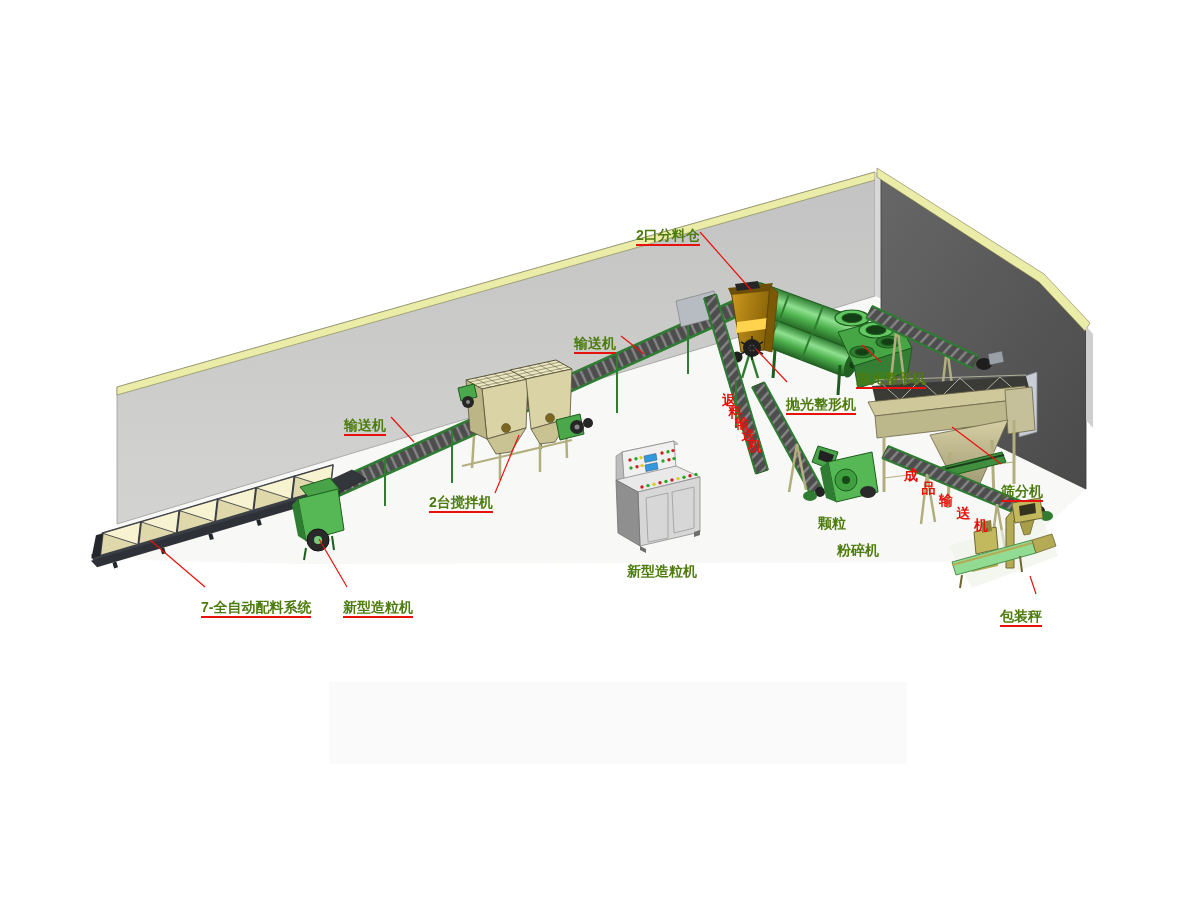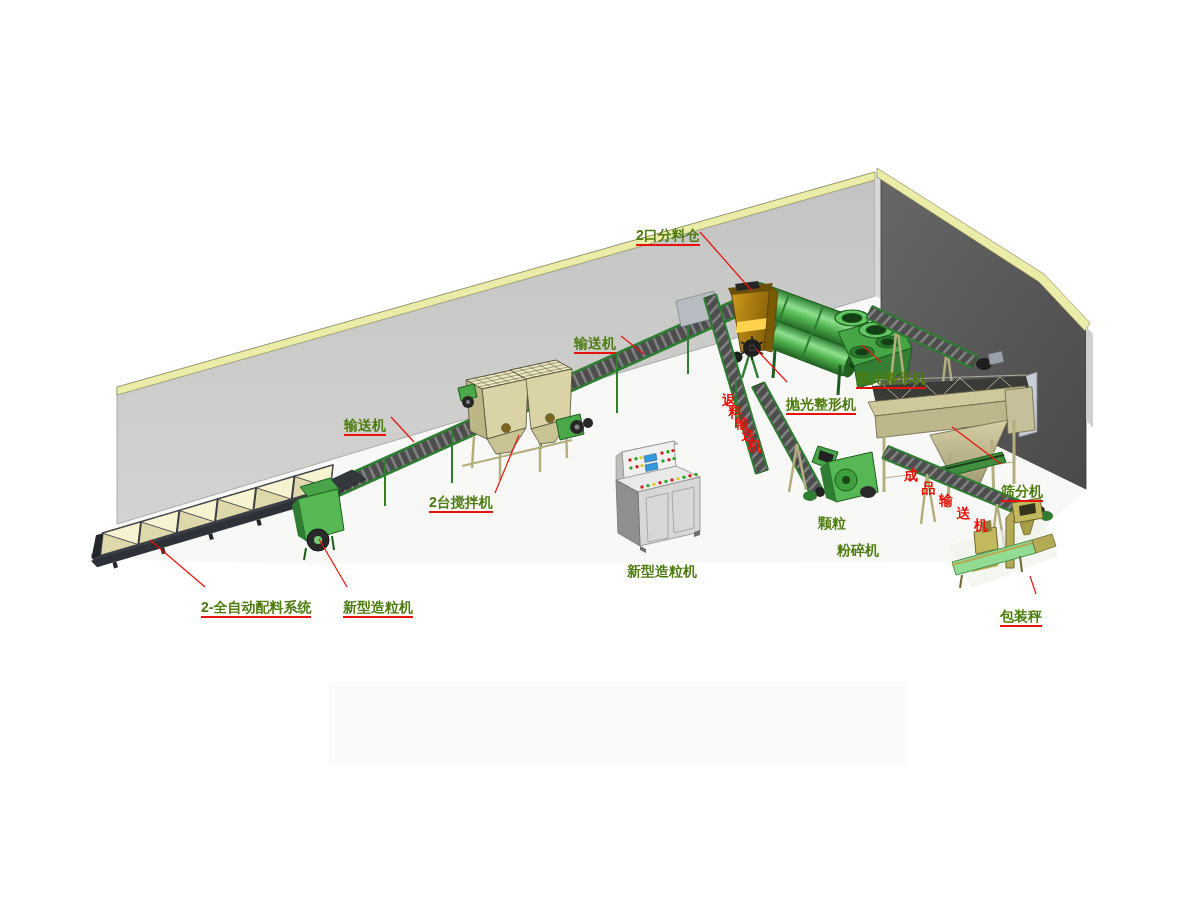--- a/index.html
+++ b/index.html
@@ -349,21 +349,21 @@
 </svg>
 
 <div class="lbl u" style="left:636px;top:211px">2口分料仓</div>
 <div class="lbl u" style="left:574px;top:319px">输送机</div>
 <div class="lbl u" style="left:344px;top:401px">输送机</div>
 <div class="lbl u" style="left:429px;top:478px">2台搅拌机</div>
 <div class="lbl u" style="left:786px;top:380px">抛光整形机</div>
 <div class="lbl u" style="left:856px;top:354px">抛光整形机</div>
 <div class="lbl u" style="left:1001px;top:467px">筛分机</div>
 <div class="lbl" style="left:627px;top:547px">新型造粒机</div>
-<div class="lbl u" style="left:201px;top:583px">2-全自动配料系统</div>
+<div class="lbl u" style="left:201px;top:583px">7-全自动配料系统</div>
 <div class="lbl u" style="left:343px;top:583px">新型造粒机</div>
 <div class="lbl u" style="left:1000px;top:592px">包装秤</div>
 <div class="lbl" style="left:818px;top:499px">颗粒</div>
 <div class="lbl" style="left:837px;top:526px">粉碎机</div>
 
 <div class="charlbl" style="left:722px;top:393px">
       <span style="left: 0px; top: 0px;">返</span>
       <span style="left: 6.5px; top: 11.5px;">料</span>
       <span style="left: 13px; top: 23px;">输</span>
       <span style="left: 19.5px; top: 34.5px;">送</span>

